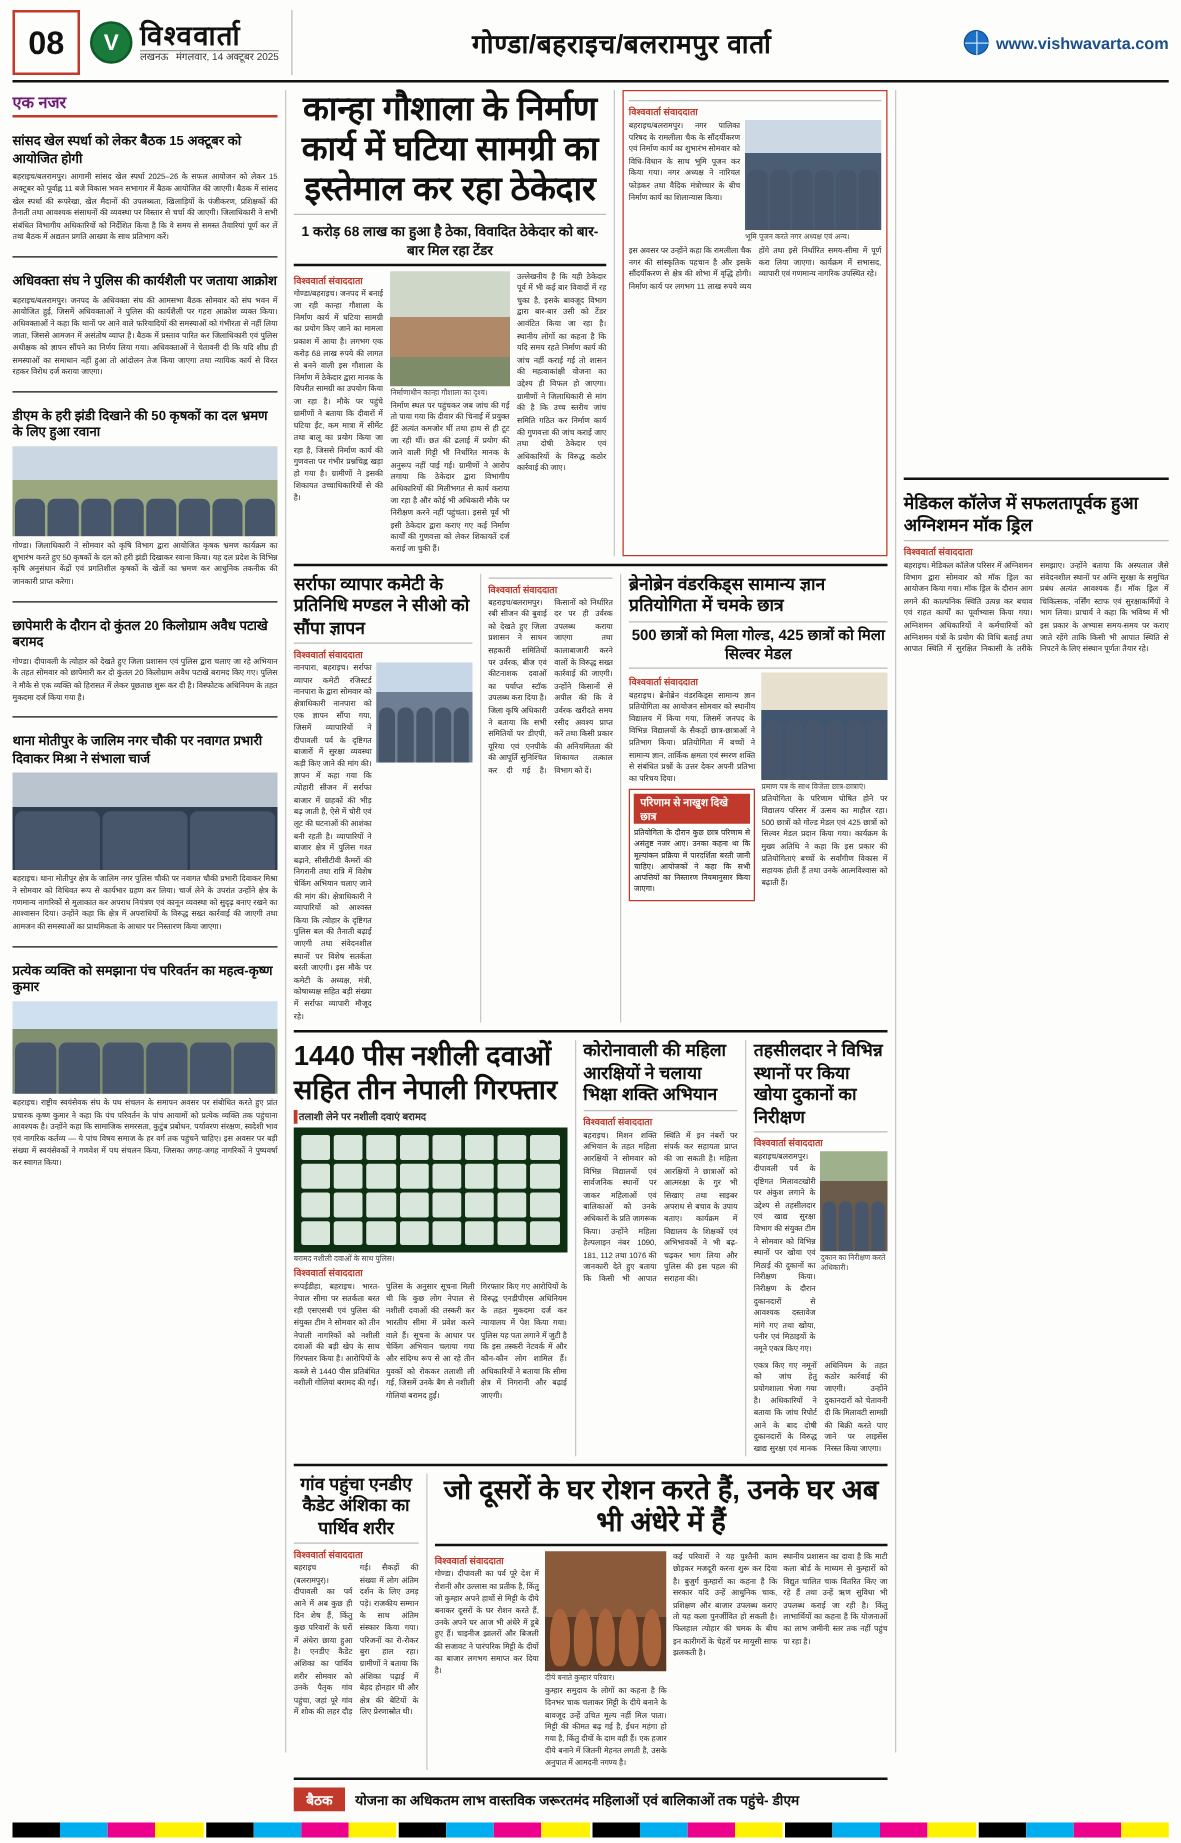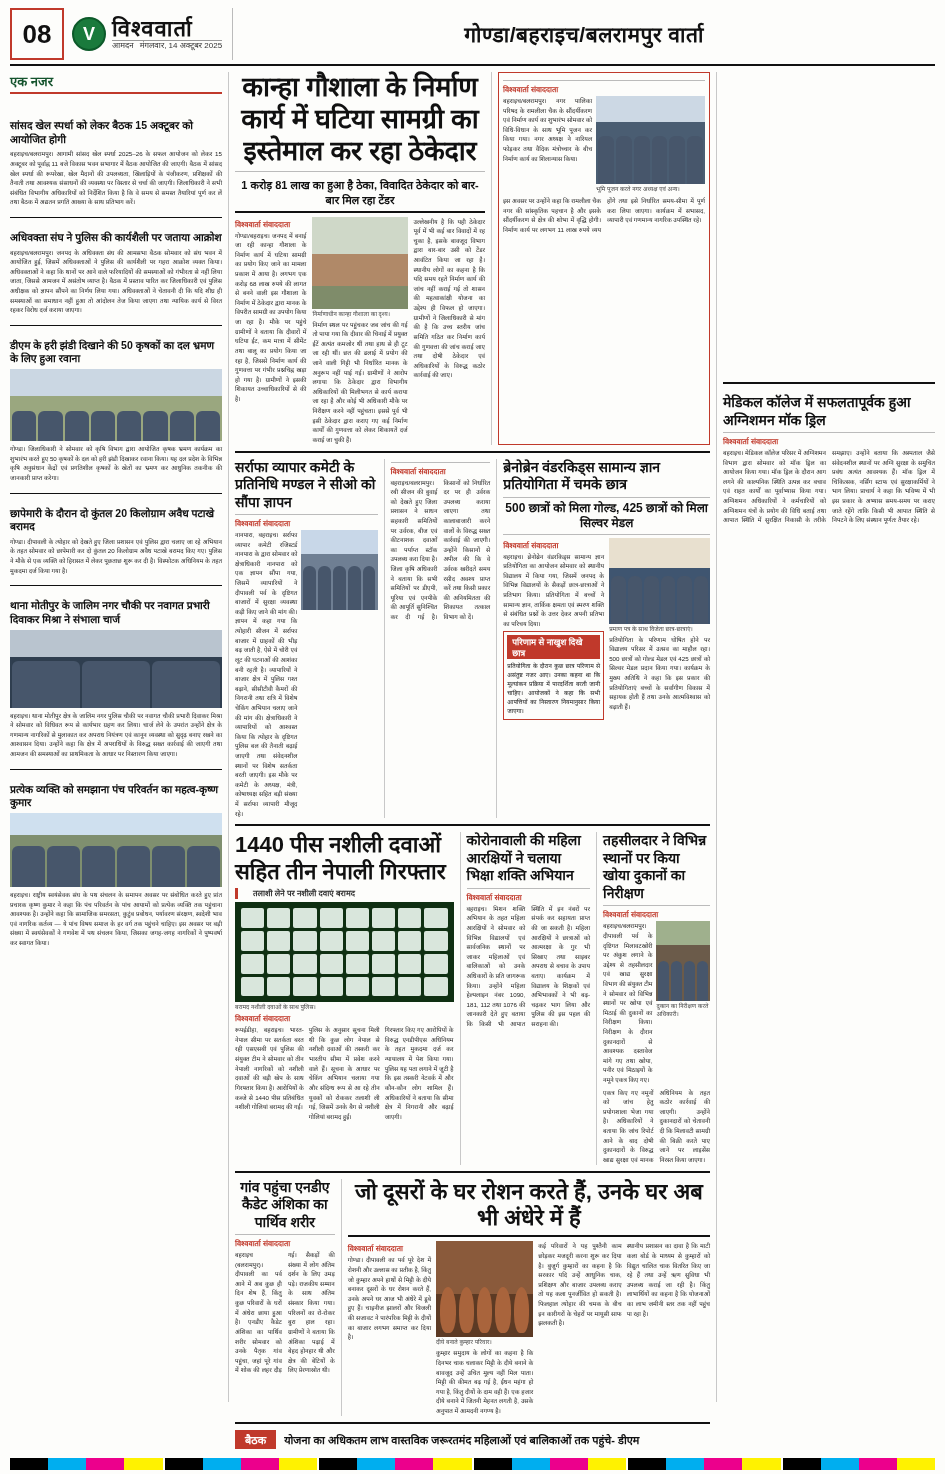--- a/index.html
+++ b/index.html
@@ -79,39 +79,39 @@
   .body-txt.c2 { column-count:2; column-gap:6px;}
   .hr { border-top:1px solid #111; margin:4px 0;}
   .hr-thin { border-top:1px solid #bbb; margin:3px 0;}
 
   
   .photo { width:100%; position:relative; overflow:hidden; background:#9aa;}
   .ph-caption { font-size:6px; color:#444; padding-top:1px;}
 
   
   .eknazar-title {
-    color:#14532d; font-size:13px; font-weight:bold;
-    border-bottom:2px solid #c0392b; padding-bottom:2px; margin-bottom:16px;
+    color:#701a75; font-size:13px; font-weight:bold;
+    border-bottom:2px solid #c0392b; padding-bottom:2px; margin-bottom:4px;
   }
   .sub-head { font-size:10.5px; font-weight:bold; line-height:1.3; margin:3px 0;}
 
   
   .lead-head {
     font-size: 27px; font-weight: bold; line-height: 1.18; text-align:center;
     letter-spacing: -0.2px;
   }
   .lead-sub { font-size: 11px; text-align:center; font-weight:bold; margin-top:5px; }
 
   .box-red { border:1.5px solid #c0392b; padding:4px; }
   .head3 { font-size:14px; font-weight:bold; line-height:1.25;}
   .head-xl { font-size:22px; font-weight:bold; line-height:1.2;}
   .center { text-align:center; }
 
   .quote-bar{
-    border-left:3px solid #c0392b; padding-left:15px; font-size:8px;
+    border-left:3px solid #c0392b; padding-left:1px; font-size:8px;
     font-weight:bold; line-height:1.4; color:#333; margin:3px 0;
   }
 
   
   .colorbar { position:absolute; bottom:4px; left:10px; right:10px; height:12px; display:flex; gap:2px;}
   .colorbar .seg { flex:1; display:flex; }
   .colorbar .seg i { flex:1; height:12px; display:block;}
 
   
   .img-wall { background: linear-gradient(#cfd8c8 0 40%, #b08968 40% 75%, #7f8c6a 75% 100%); }
@@ -144,26 +144,30 @@
 
   <div class="masthead">
     <div class="pagenum">08</div>
     <div class="logo-block">
       <div class="logo-mark">
           <span>V</span>
         </div>
       <div class="logo-text">
         <div class="logo-title">विश्ववार्ता</div>
         <div class="logo-sub">
-          <span>आमदन</span>
+          <span>लखनऊ</span>
           <span>मंगलवार, 14 अक्टूबर 2025</span>
         </div>
       </div>
     </div>
     <div class="mast-center">गोण्डा/बहराइच/बलरामपुर  वार्ता</div>
+    <div class="mast-right">
+      <div class="globe"></div>
+      <div class="site-url">www.vishwavarta.com</div>
+    </div>
   </div>
 
   <div class="content">
 
     <div class="col col1">
       <div class="eknazar-title">एक नजर</div>
 
       <div>
         <div class="sub-head">सांसद खेल स्पर्धा को लेकर बैठक 15 अक्टूबर को आयोजित होगी</div>
         <div class="body-txt">बहराइच/बलरामपुर। आगामी सांसद खेल स्पर्धा 2025–26 के सफल आयोजन को लेकर 15 अक्टूबर को पूर्वाह्न 11 बजे विकास भवन सभागार में बैठक आयोजित की जाएगी। बैठक में सांसद खेल स्पर्धा की रूपरेखा, खेल मैदानों की उपलब्धता, खिलाड़ियों के पंजीकरण, प्रशिक्षकों की तैनाती तथा आवश्यक संसाधनों की व्यवस्था पर विस्तार से चर्चा की जाएगी। जिलाधिकारी ने सभी संबंधित विभागीय अधिकारियों को निर्देशित किया है कि वे समय से समस्त तैयारियां पूर्ण कर लें तथा बैठक में अद्यतन प्रगति आख्या के साथ प्रतिभाग करें।</div>
@@ -231,21 +235,21 @@
 
     <div class="vrule"></div>
 
     <div class="col-mid">
 
       <div style="display:flex;gap:6px;">
 
         <div style="flex:1;">
           <div class="lead-head">कान्हा गौशाला के निर्माण कार्य में घटिया सामग्री का इस्तेमाल कर रहा ठेकेदार</div>
           <div class="hr-thin"></div>
-          <div class="lead-sub">1 करोड़ 81 लाख का हुआ है ठेका, विवादित ठेकेदार को बार-बार मिल रहा टेंडर</div>
+          <div class="lead-sub">1 करोड़ 68 लाख का हुआ है ठेका, विवादित ठेकेदार को बार-बार मिल रहा टेंडर</div>
           <div class="divider-dark"></div>
           <div style="display:flex;gap:6px;">
             <div style="width:30%;">
               <div class="byline">विश्ववार्ता संवाददाता</div>
               <div class="body-txt">गोण्डा/बहराइच। जनपद में बनाई जा रही कान्हा गौशाला के निर्माण कार्य में घटिया सामग्री का प्रयोग किए जाने का मामला प्रकाश में आया है। लगभग एक करोड़ 68 लाख रुपये की लागत से बनने वाली इस गौशाला के निर्माण में ठेकेदार द्वारा मानक के विपरीत सामग्री का उपयोग किया जा रहा है। मौके पर पहुंचे ग्रामीणों ने बताया कि दीवारों में घटिया ईंट, कम मात्रा में सीमेंट तथा बालू का प्रयोग किया जा रहा है, जिससे निर्माण कार्य की गुणवत्ता पर गंभीर प्रश्नचिह्न खड़ा हो गया है। ग्रामीणों ने इसकी शिकायत उच्चाधिकारियों से की है।</div>
             </div>
             <div style="width:40%;">
               <div class="photo img-wall" style="height:92px;"></div>
               <div class="ph-caption">निर्माणाधीन कान्हा गौशाला का दृश्य।</div>
               <div class="body-txt" style="margin-top:2px;">निर्माण स्थल पर पहुंचकर जब जांच की गई तो पाया गया कि दीवार की चिनाई में प्रयुक्त ईंटें अत्यंत कमजोर थीं तथा हाथ से ही टूट जा रही थीं। छत की ढलाई में प्रयोग की जाने वाली गिट्टी भी निर्धारित मानक के अनुरूप नहीं पाई गई। ग्रामीणों ने आरोप लगाया कि ठेकेदार द्वारा विभागीय अधिकारियों की मिलीभगत से कार्य कराया जा रहा है और कोई भी अधिकारी मौके पर निरीक्षण करने नहीं पहुंचता। इससे पूर्व भी इसी ठेकेदार द्वारा कराए गए कई निर्माण कार्यों की गुणवत्ता को लेकर शिकायतें दर्ज कराई जा चुकी हैं।</div>

